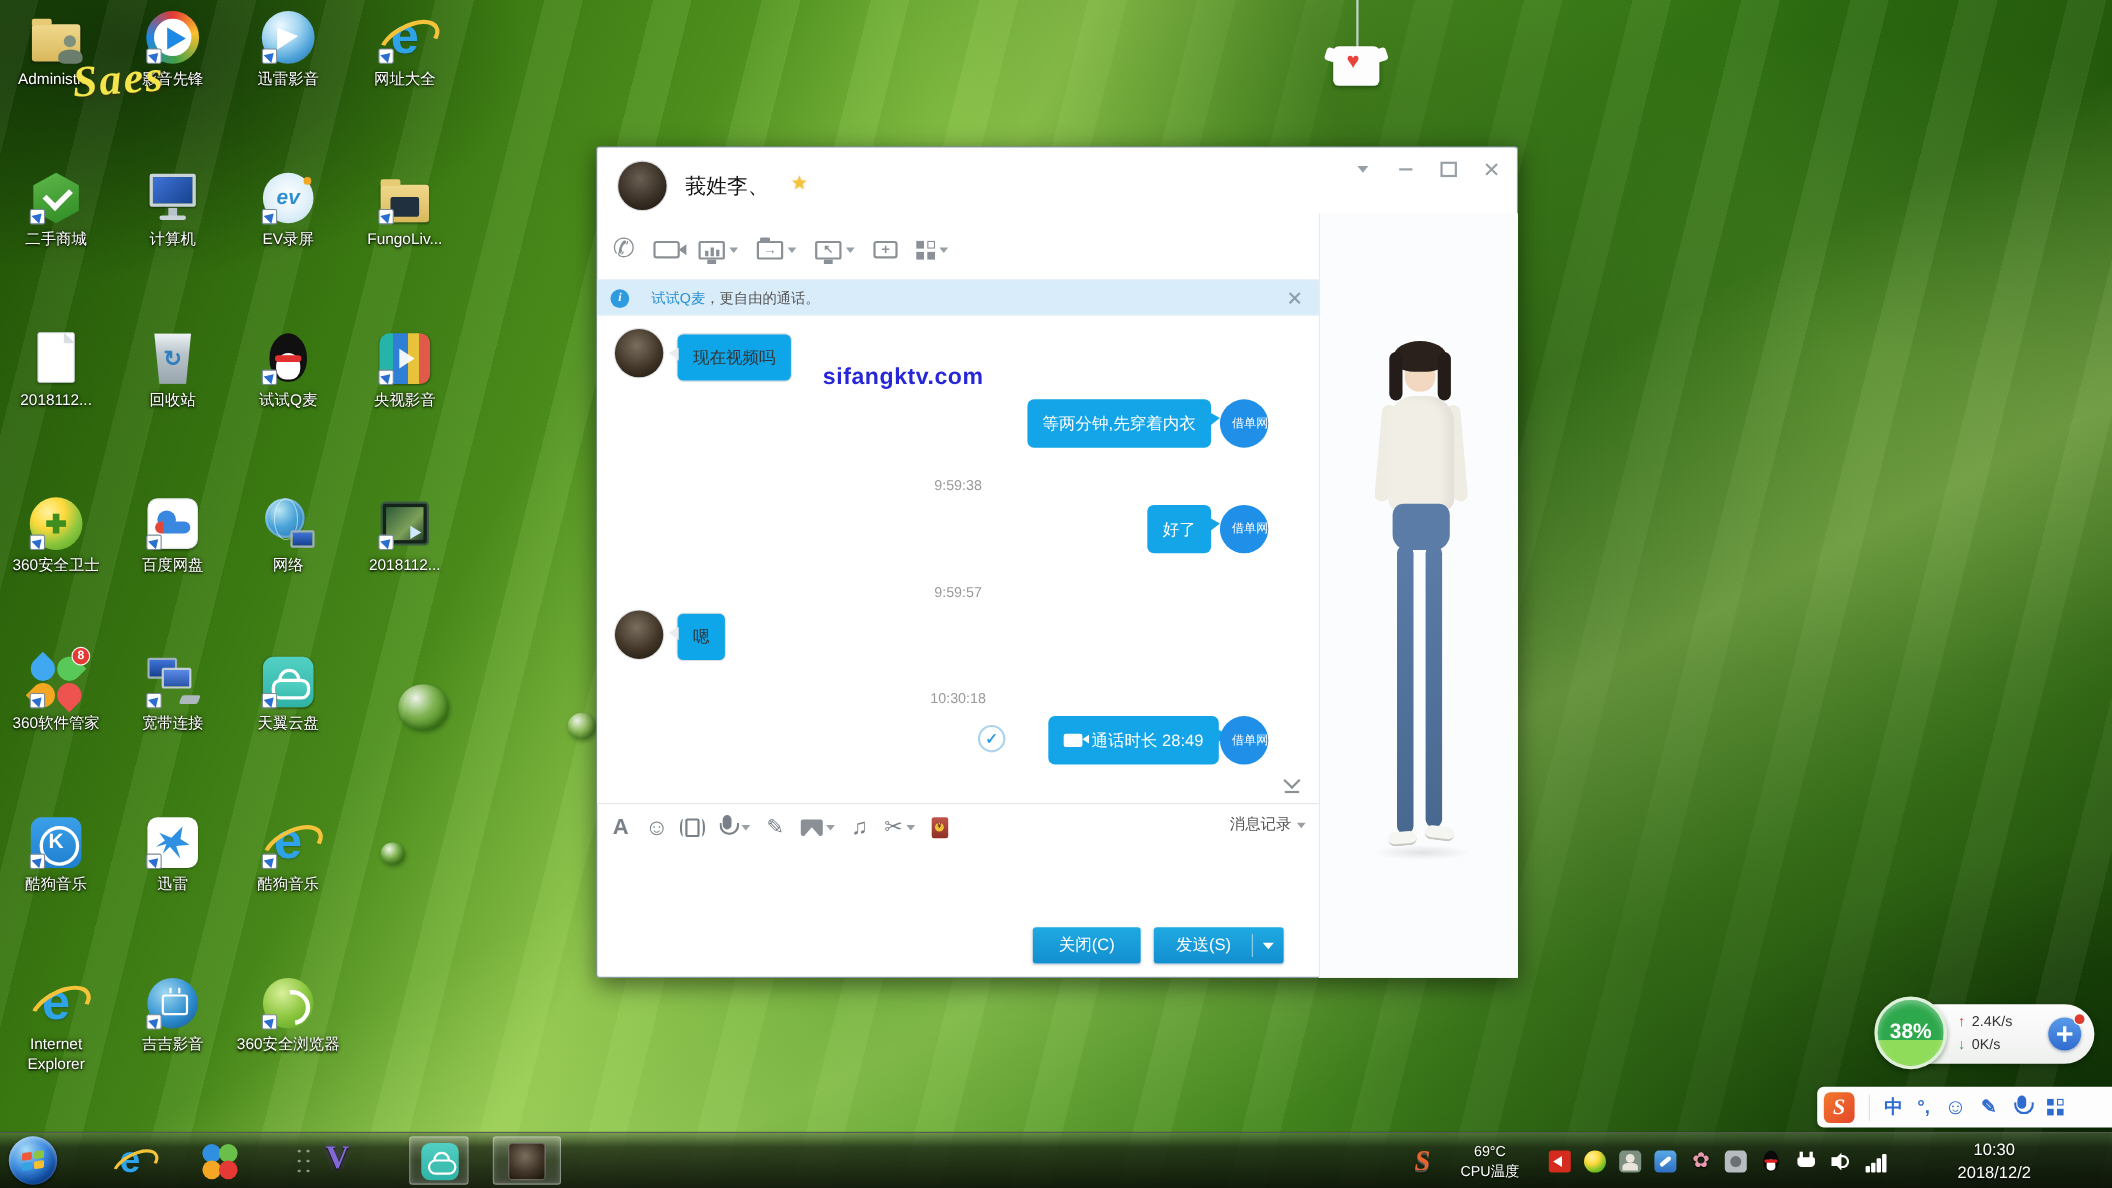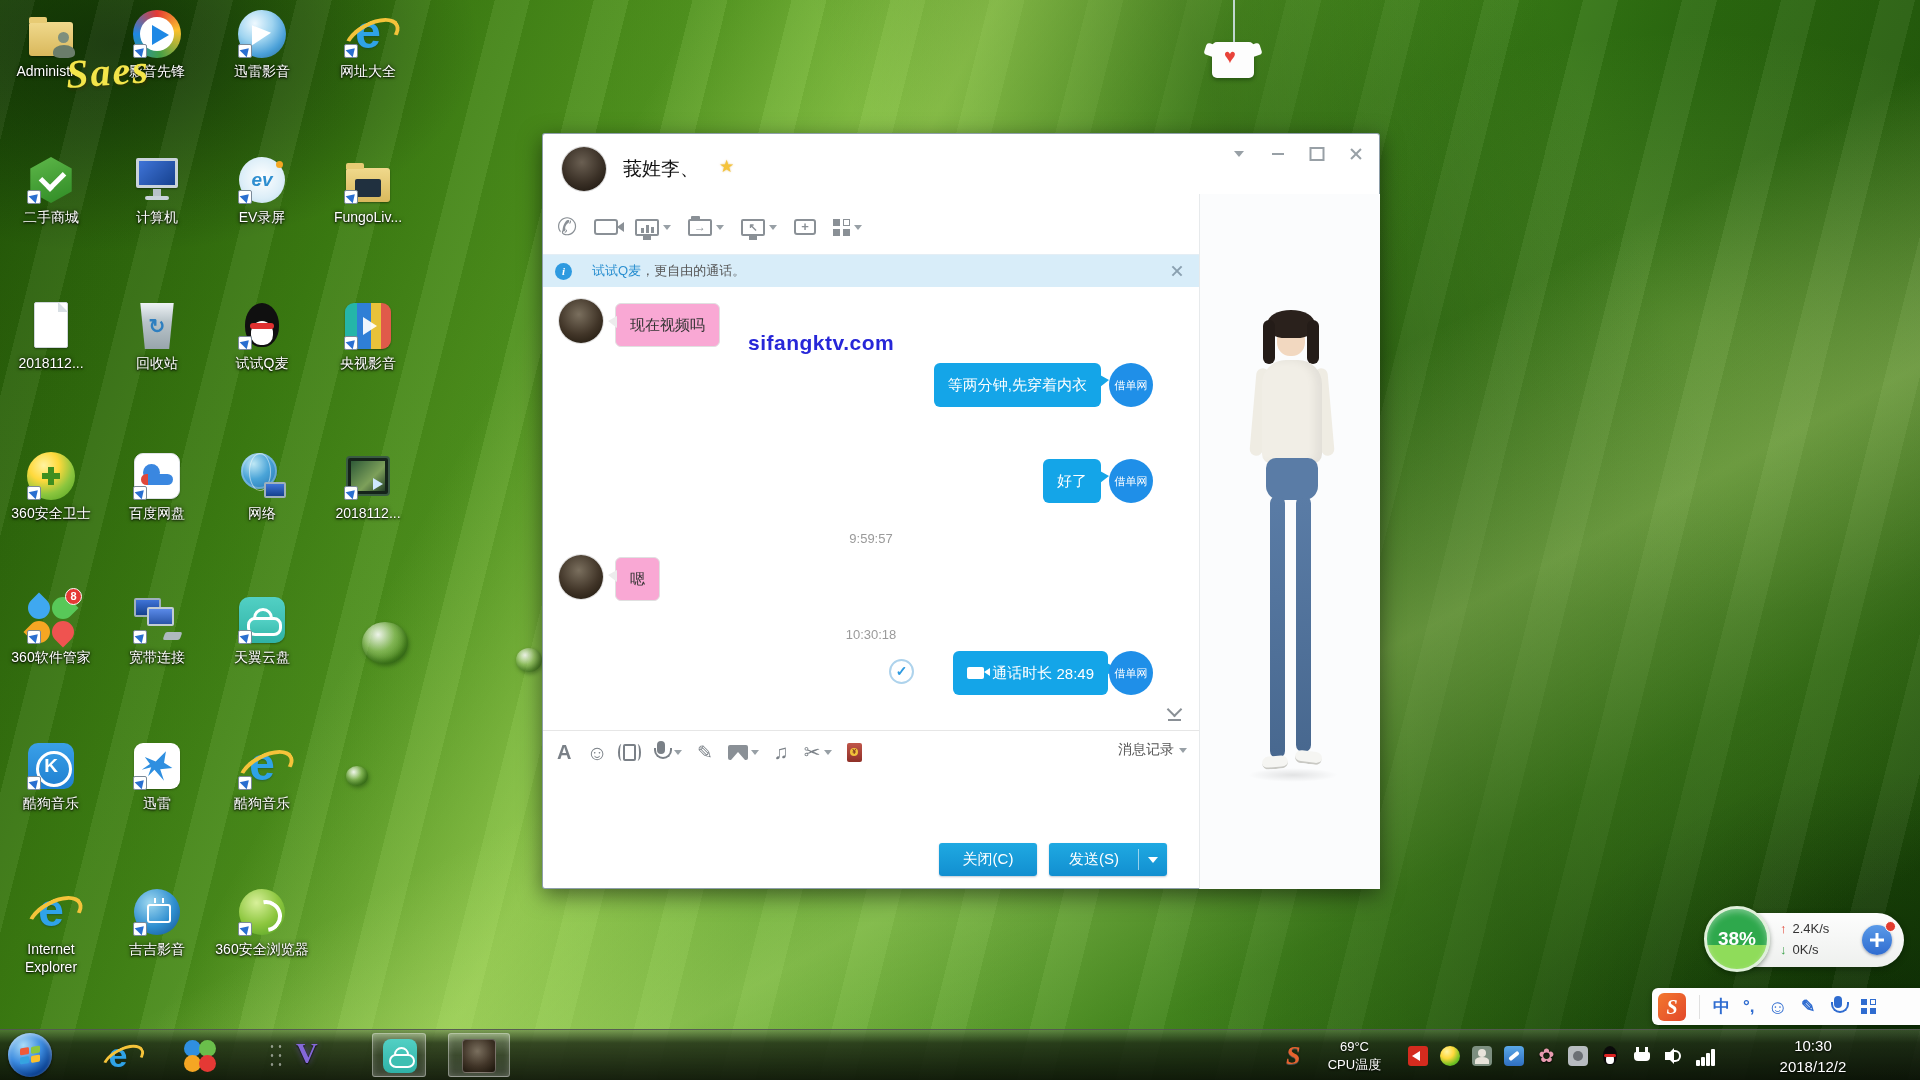--- a/index.html
+++ b/index.html
@@ -160,23 +160,23 @@
 .binfo{width:17px;height:17px;border-radius:50%;background:#2e9ae0;color:#fff;font-size:11px;font-weight:bold;font-family:"Liberation Serif",serif;font-style:italic;text-align:center;line-height:17px;margin-left:12px}
 .blink{color:#2a8fd0;font-size:13px;margin-left:20px;cursor:pointer}
 .btxt{color:#555;font-size:13px}
 .bclose{position:absolute;right:14px;top:8px;width:16px;height:16px;cursor:pointer}
 .bclose::before,.bclose::after{content:"";position:absolute;left:50%;top:50%;width:13px;height:2px;background:#8aa0b0}
 .bclose::before{transform:translate(-50%,-50%) rotate(45deg)}
 .bclose::after{transform:translate(-50%,-50%) rotate(-45deg)}
 
 .qchat{position:absolute;left:0;top:153px;width:656px;height:443px;background:#fff}
 .cava{position:absolute;width:44px;height:44px;border-radius:50%;background:radial-gradient(circle at 45% 35%,#7a6f5e,#413528 55%,#181208);box-shadow:0 0 0 1px rgba(0,0,0,.12)}
-.pbadge{position:absolute;width:44px;height:44px;border-radius:50%;background:#1f8fe8;color:#fff;font-size:11px;text-align:center;line-height:44px;letter-spacing:0;overflow:hidden}
+.pbadge{position:absolute;width:44px;height:44px;border-radius:50%;background:#1f8fe8;color:#fff;font-size:11px;text-align:right;line-height:44px;letter-spacing:0;overflow:hidden}
 .bub{position:absolute;height:44px;border-radius:6px;font-size:15px;display:flex;align-items:center;padding:0 14px;white-space:nowrap}
-.bub-l{background:#f9a8d4;border:1px solid #e0e0e0;color:#333}
+.bub-l{background:#0ea5e9;border:1px solid #e0e0e0;color:#333}
 .bub-l::before{content:"";position:absolute;left:-8px;top:12px;width:0;height:0;border-right:9px solid #ececec;border-top:5px solid transparent;border-bottom:7px solid transparent}
 .bub-r{background:#14a5e8;color:#fff}
 .bub-r::after{content:"";position:absolute;right:-8px;top:12px;width:0;height:0;border-left:9px solid #14a5e8;border-top:5px solid transparent;border-bottom:7px solid transparent}
 .tstamp{position:absolute;left:0;width:100%;text-align:center;font-size:13px;color:#9a9a9a}
 .wmk{position:absolute;left:205px;top:44px;font-size:21px;font-weight:bold;color:#2727d8;letter-spacing:.5px}
 .ckc{position:absolute;width:25px;height:25px;border-radius:50%;background:#fff;border:2px solid #aed3ec;color:#2e9ae0;font-size:14px;font-weight:bold;text-align:center;line-height:21px}
 .callcam{width:17px;height:12px;background:#fff;border-radius:2px;position:relative;margin-right:8px;flex:none}
 .callcam::after{content:"";position:absolute;right:-6px;top:1px;width:0;height:0;border-right:6px solid #fff;border-top:4px solid transparent;border-bottom:4px solid transparent}
 .scrollhint{position:absolute;left:622px;top:416px;width:20px;height:18px;cursor:pointer}
 .scrollhint::before{content:"";position:absolute;left:4px;top:1px;width:9px;height:9px;border-right:2px solid #8a9096;border-bottom:2px solid #8a9096;transform:rotate(45deg)}
@@ -568,20 +568,21 @@
         <span>现在视频吗</span>
       </div>
 
     <div class="wmk">sifangktv.com</div>
 
     <div class="bub bub-r" style="right:98px;top:76px">
         <span>等两分钟,先穿着内衣</span>
       </div>
     <div class="pbadge" style="left:566px;top:76px">借单网</div>
 
+    <div class="tstamp" style="top:146px">9:59:38</div>
 
     <div class="bub bub-r" style="right:98px;top:172px">
         <span>好了</span>
       </div>
     <div class="pbadge" style="left:566px;top:172px">借单网</div>
 
     <div class="tstamp" style="top:244px">9:59:57</div>
 
     <div class="cava" style="left:16px;top:268px"></div>
     <div class="bub bub-l" style="left:72px;top:270px">

